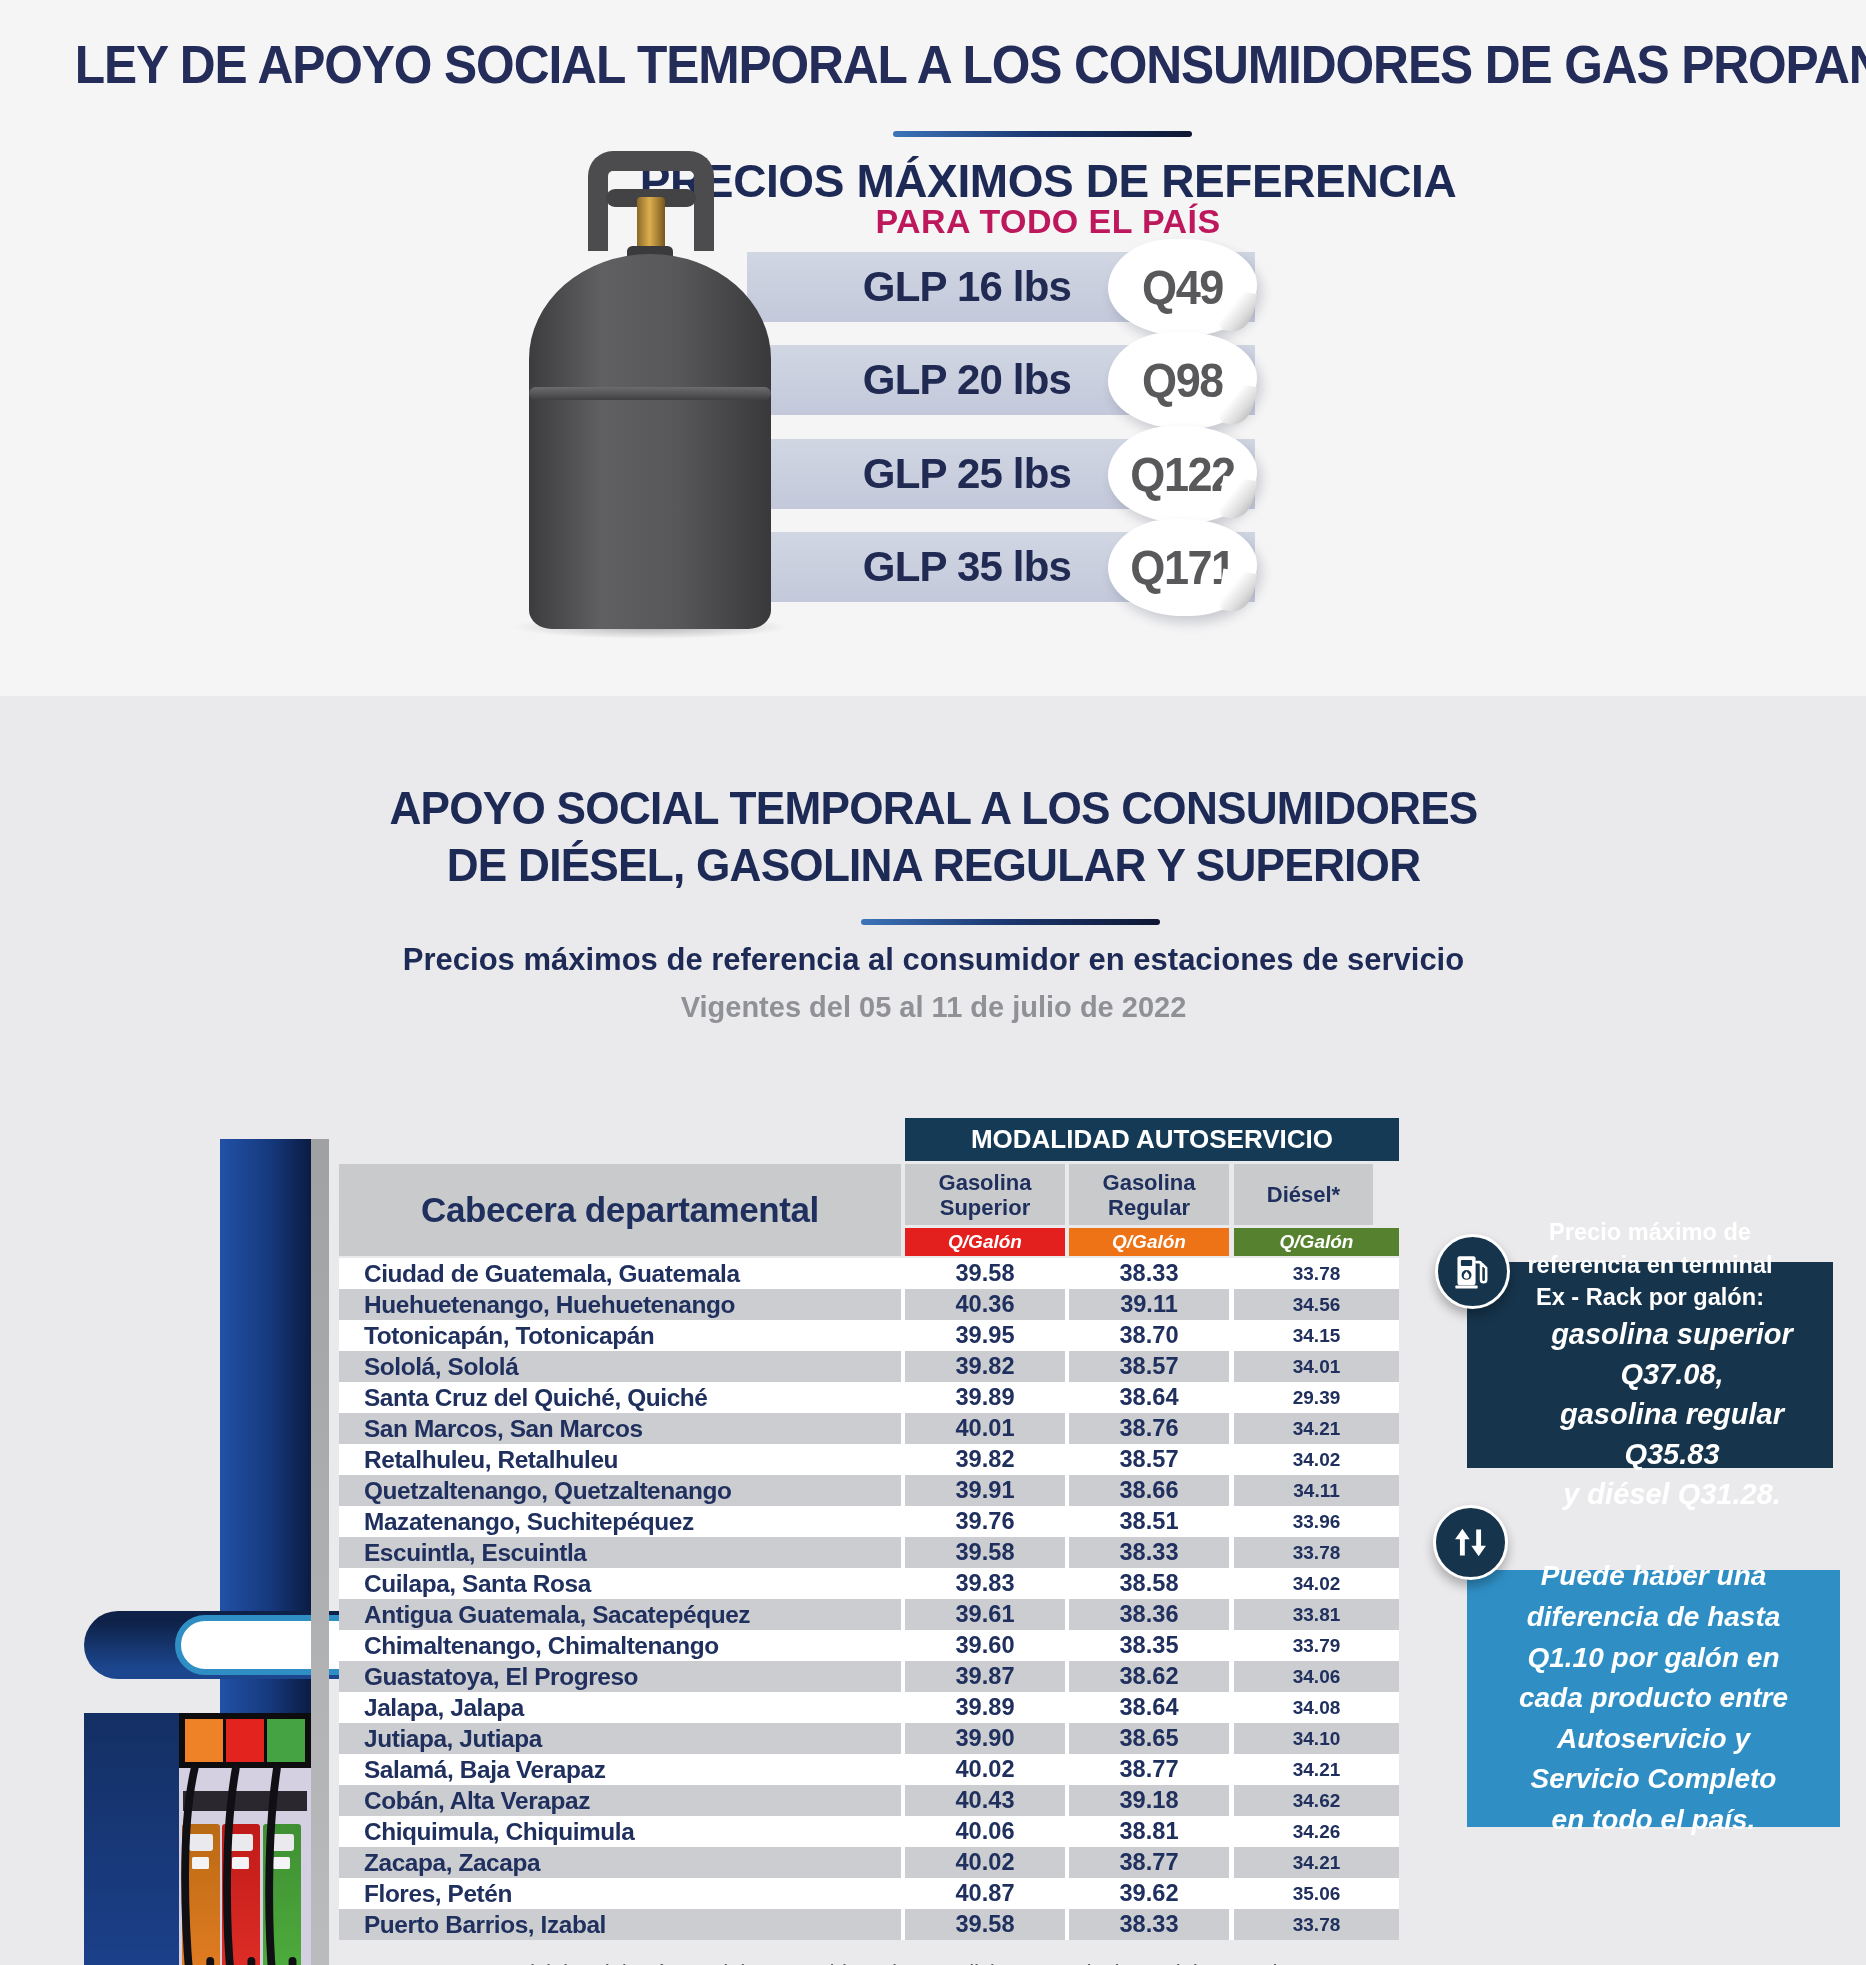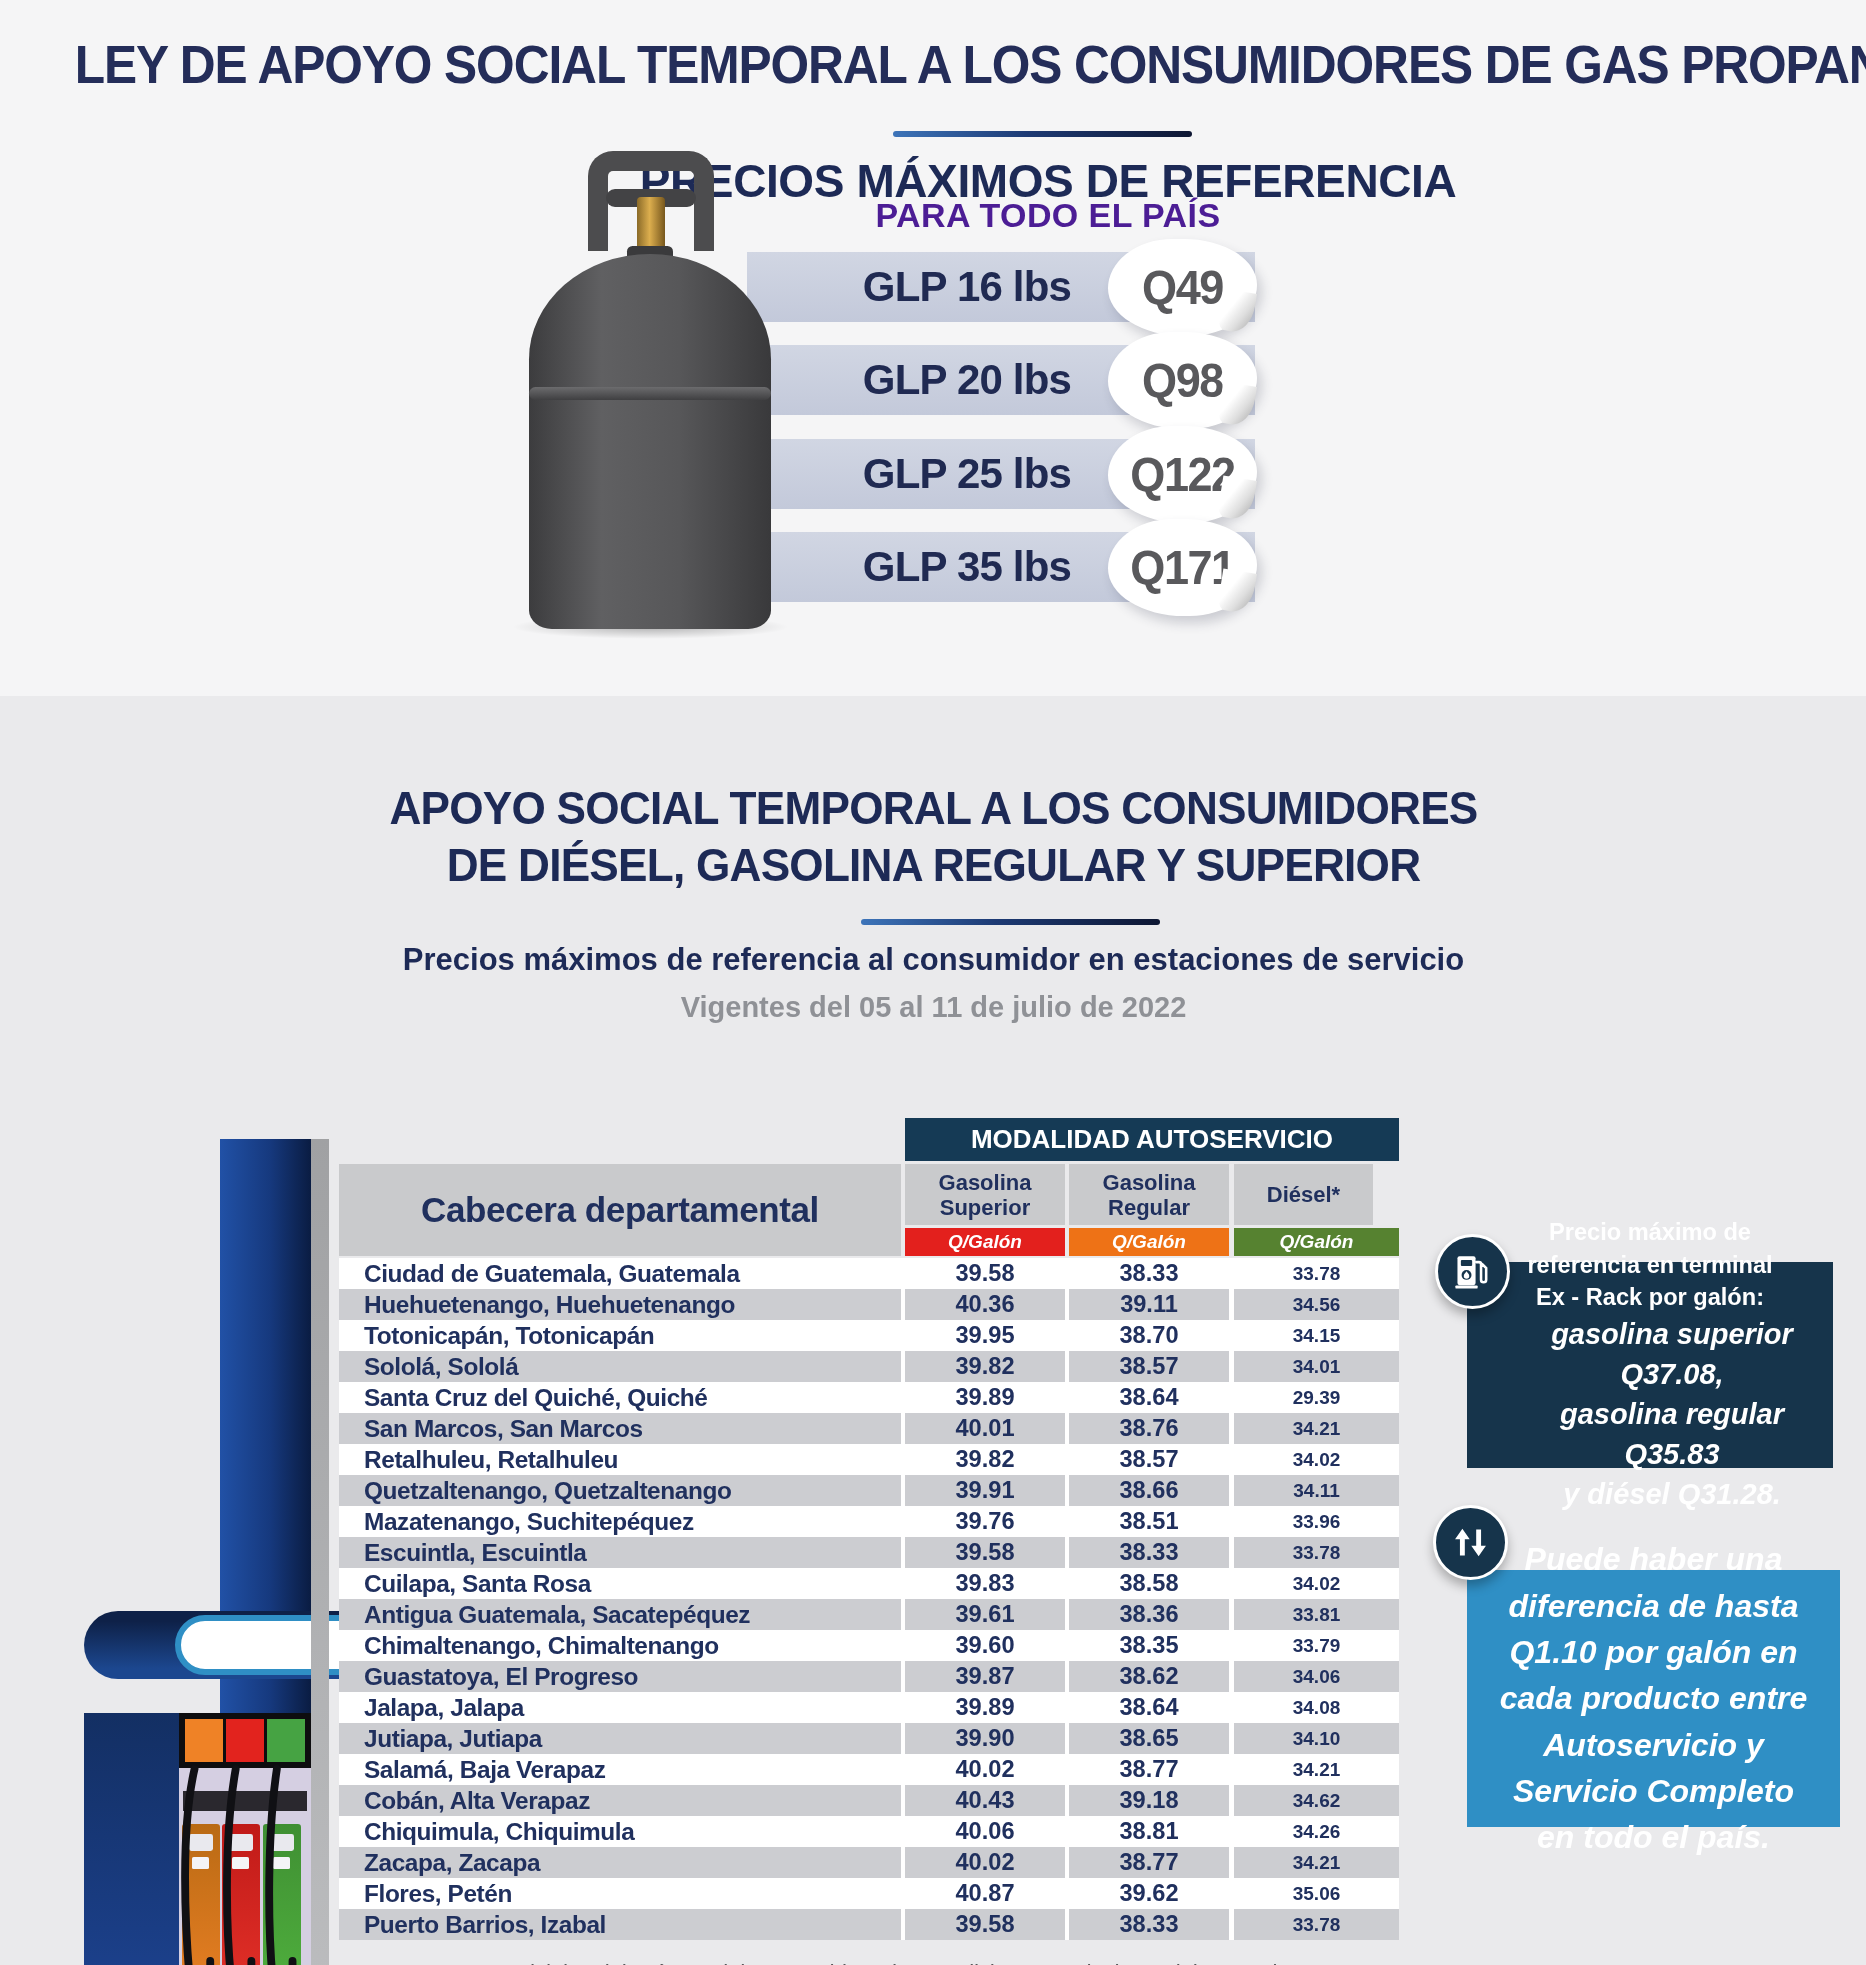--- a/index.html
+++ b/index.html
@@ -10,22 +10,22 @@
   .top-section{position:absolute;left:0;top:0;width:1867px;height:696px;background:#f5f5f6;}
   .main-title{position:absolute;left:0;top:33px;width:1867px;margin:0;text-align:center;
       font-size:54px;font-weight:800;color:#242d59;letter-spacing:-1.2px;
       transform:scaleX(.92);transform-origin:center;white-space:nowrap;}
   .divider{position:absolute;height:6.3px;border-radius:3.1px;
       background:linear-gradient(90deg,#3d74b9 0%,#1d3a74 45%,#0e1733 100%);}
   #div1{left:893px;top:131px;width:299px;}
   #div2{left:861px;top:919px;width:299px;}
   .ref-title{position:absolute;left:590px;top:154px;width:916px;text-align:center;
       font-size:46px;font-weight:800;color:#1d2a56;letter-spacing:-0.4px;}
-  .ref-subtitle{position:absolute;left:590px;top:196px;width:916px;text-align:center;
-      font-size:34px;font-weight:700;color:#4c1d95;letter-spacing:0.4px;}
+  .ref-subtitle{position:absolute;left:590px;top:202px;width:916px;text-align:center;
+      font-size:34px;font-weight:700;color:#be185d;letter-spacing:0.4px;}
 
   
   .cylinder{position:absolute;left:529px;top:151px;width:242px;height:487px;z-index:4;}
   .cyl-handle{position:absolute;left:59px;top:0;width:126px;height:100px;box-sizing:border-box;
       border:20.4px solid #4c4c4e;border-bottom:none;border-radius:25px 25px 0 0;}
   .cyl-grip{position:absolute;left:77px;top:38px;width:90px;height:18px;background:#434345;border-radius:9.4px;}
   .cyl-valve{position:absolute;left:108px;top:46px;width:27.5px;height:57px;border-radius:3.9px;
       background:linear-gradient(90deg,#8a6a28,#dcae4e 45%,#77571d);}
   .cyl-collar{position:absolute;left:98px;top:95px;width:46px;height:16.5px;background:#3a3a3c;border-radius:5.5px 5.5px 0 0;}
   .cyl-body{position:absolute;left:0;top:103px;width:242px;height:375px;
@@ -94,21 +94,21 @@
       border:3.9px solid #fff;box-sizing:border-box;display:flex;align-items:center;justify-content:center;
       box-shadow:0 6.3px 11px rgba(0,0,0,.28);z-index:7;}
   #ico1{left:1435px;top:1234px;}
   #ico2{left:1433px;top:1505px;}
   .callout{position:absolute;color:#fff;display:flex;flex-direction:column;align-items:center;
       justify-content:center;text-align:center;z-index:6;}
   #box1{left:1467px;top:1262px;width:366px;height:206px;background:#16344b;
       font-size:23.6px;font-weight:600;line-height:1.38;align-items:center;}
   #box1 .em{font-weight:800;font-style:italic;font-size:29px;margin-left:44px;}
   #box2{left:1467px;top:1570px;width:373px;height:257px;background:#2f8fc5;
-      font-style:italic;font-weight:800;font-size:32px;line-height:1.45;}
+      font-style:italic;font-weight:800;font-size:28px;line-height:1.45;}
 
   
   .pillar{position:absolute;left:220px;top:1139px;width:91px;height:880px;z-index:1;
       background:linear-gradient(90deg,#2151a6 0%,#16397e 55%,#0a1c42 100%);}
   .pillar-stripe{position:absolute;left:311px;top:1139px;width:18px;height:880px;z-index:3;
       background:linear-gradient(180deg,#a0a1a3,#bcbdbf);}
   .capsule{position:absolute;left:84px;top:1611px;width:419px;height:68px;border-radius:34px;
       background:linear-gradient(180deg,#0e2148 15%,#1c478f 85%);z-index:2;}
   .capsule-inner{position:absolute;left:91px;top:3.9px;width:328px;height:60px;background:#fff;
       border:6.3px solid #2f8fc5;box-sizing:border-box;border-radius:30px;}

